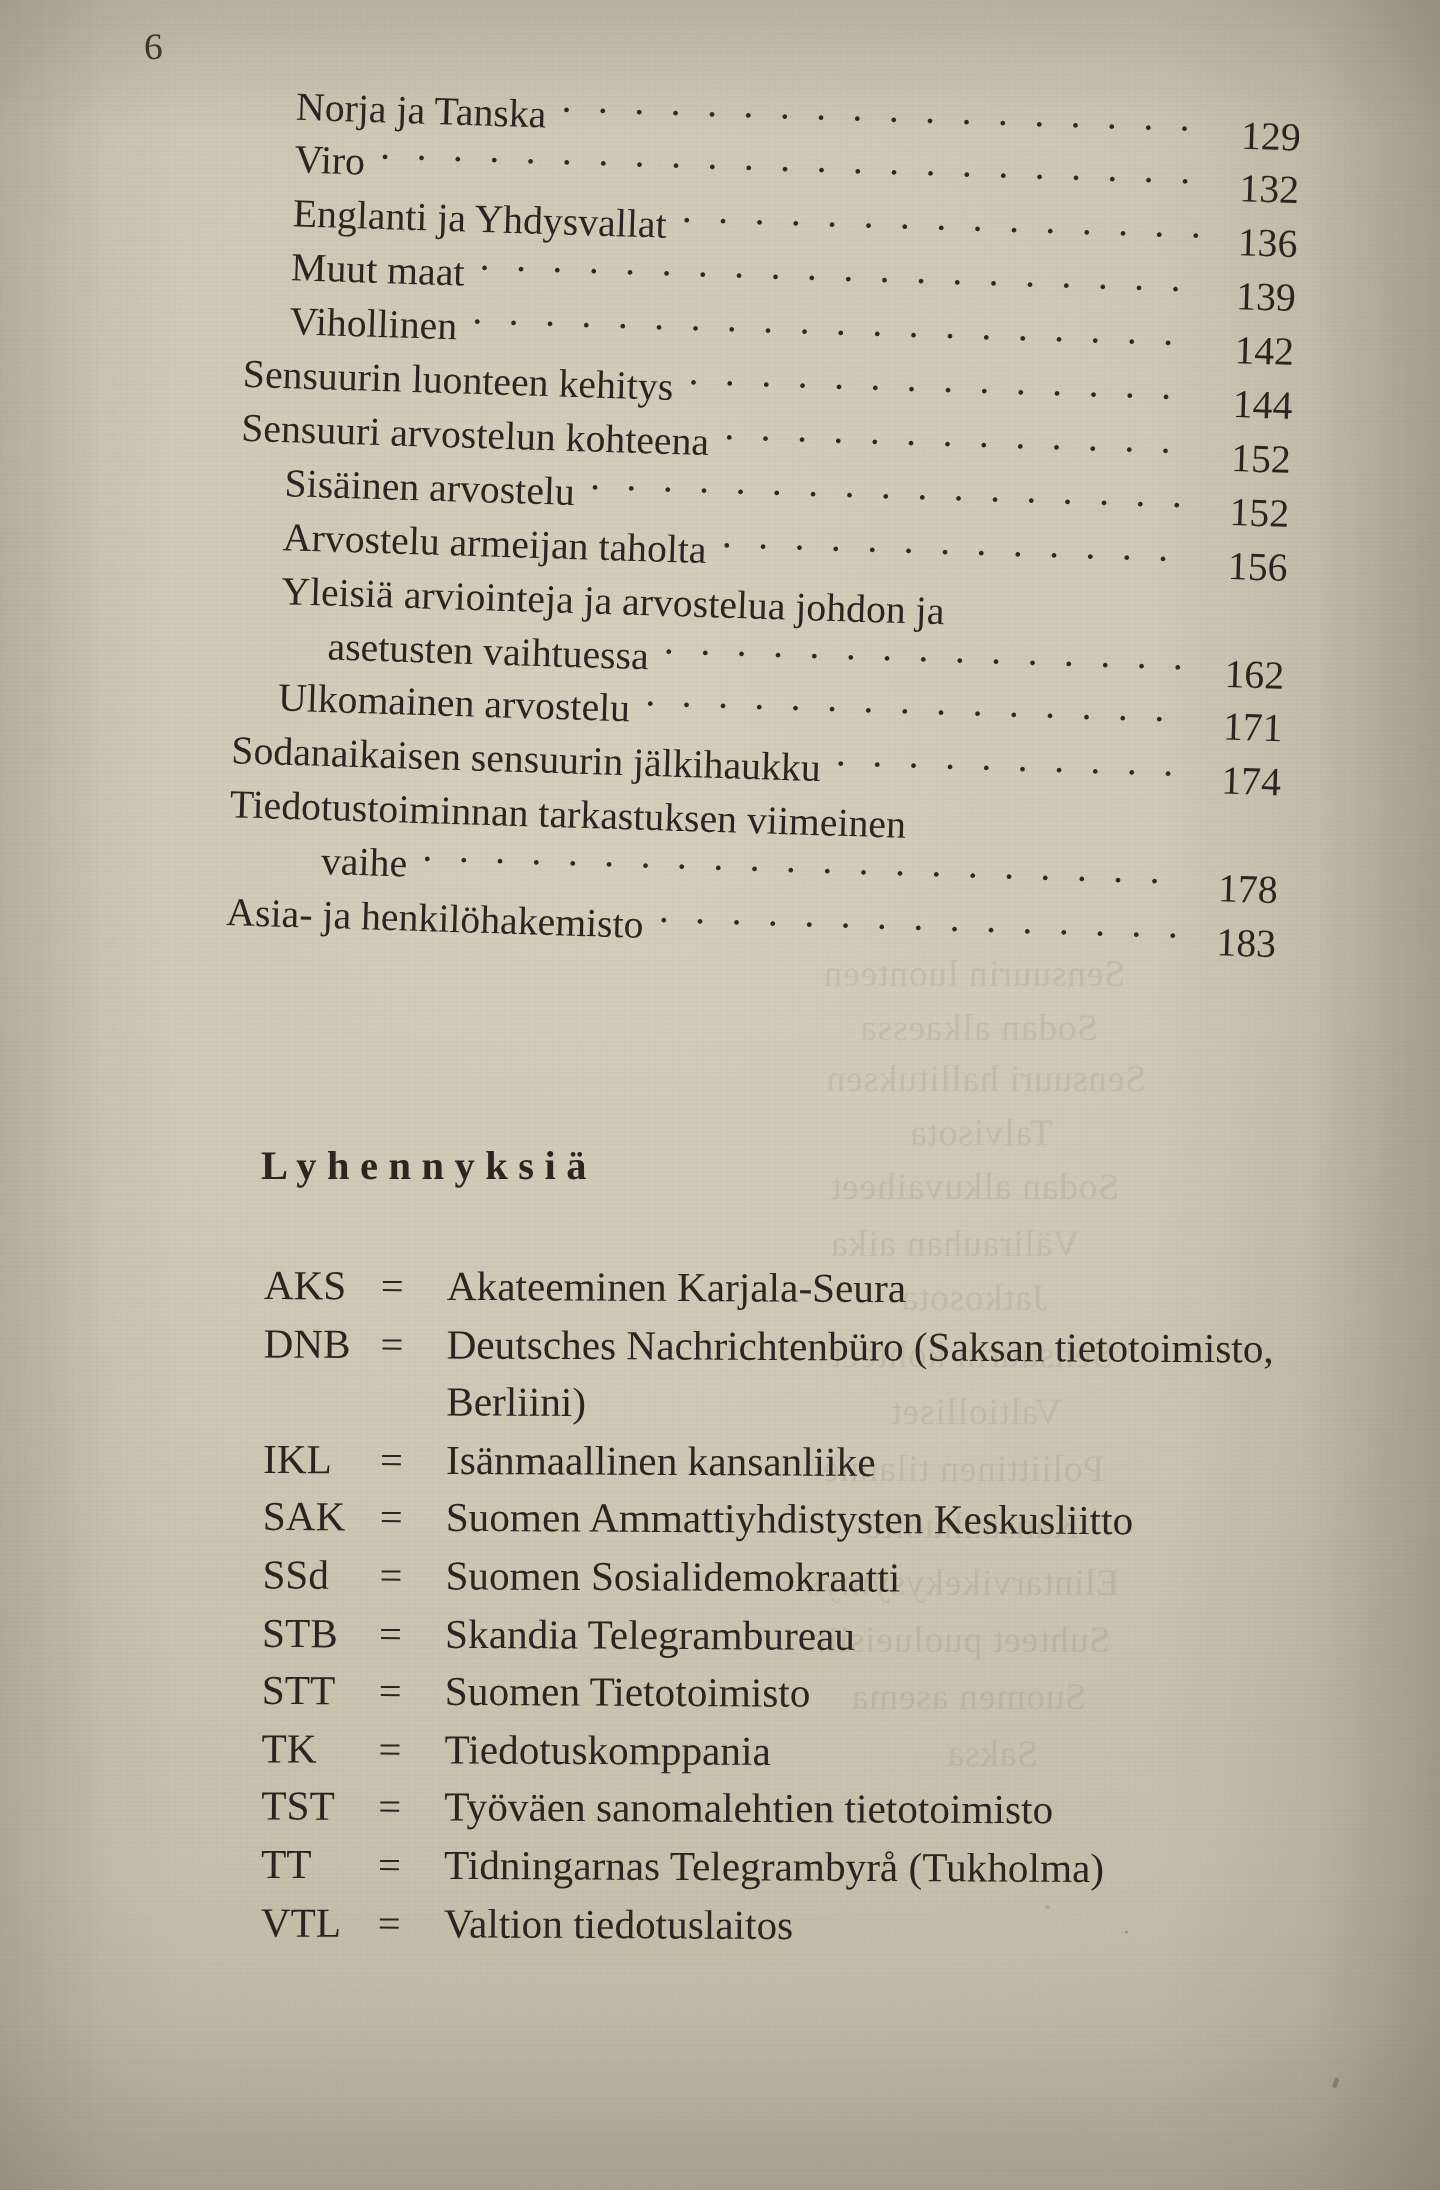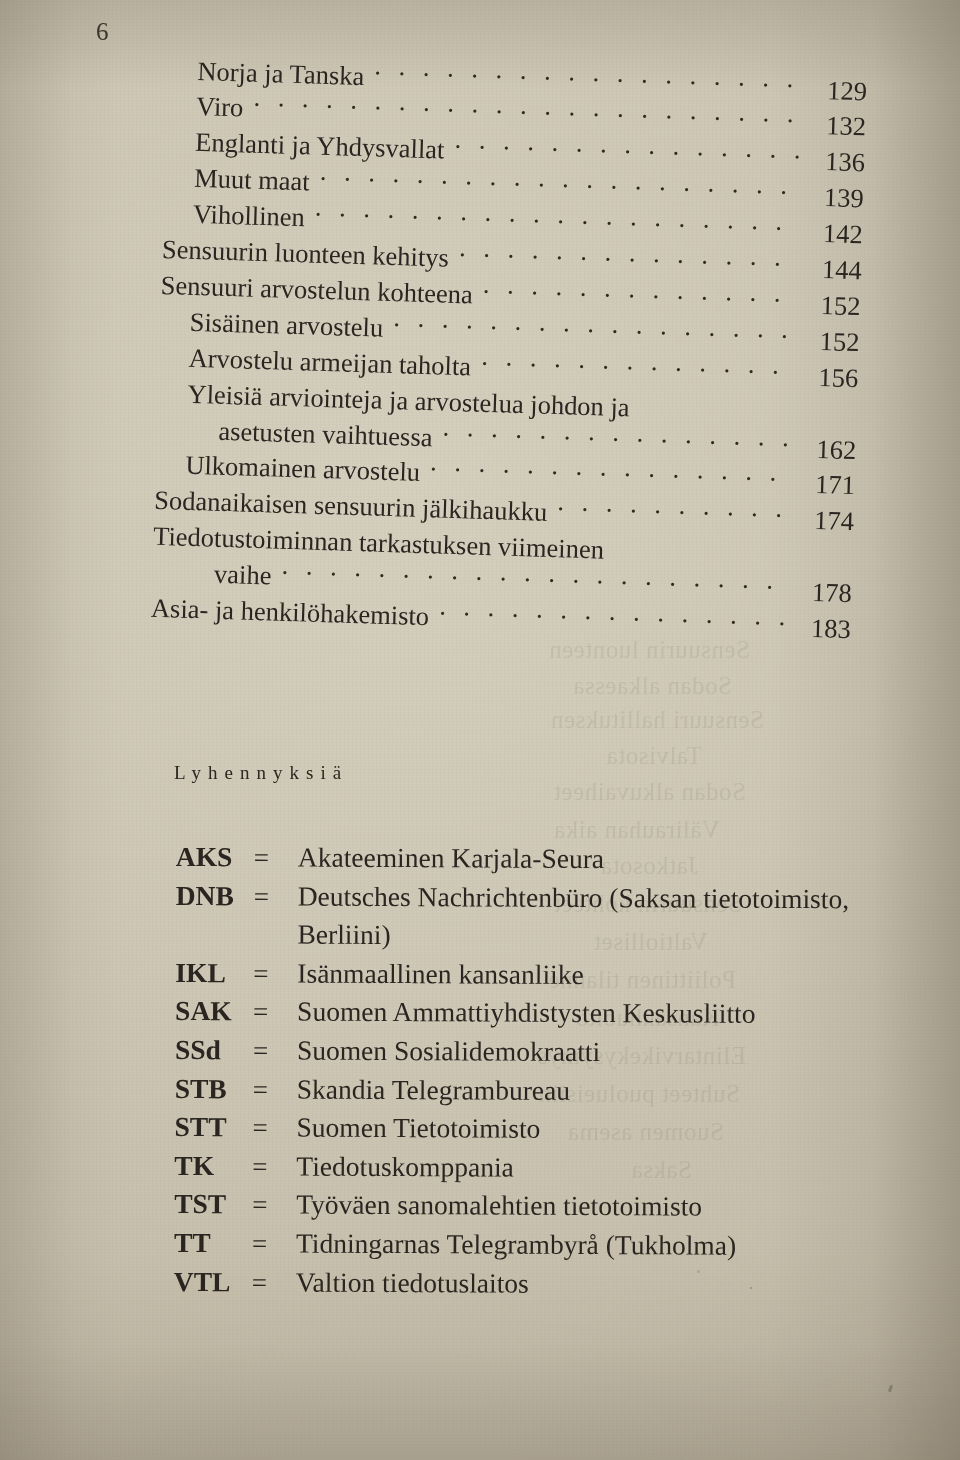--- a/index.html
+++ b/index.html
@@ -125,43 +125,43 @@
     text-align: right;
     font-size: 26.5px;
   }
   .toc-page.empty { visibility: hidden; }
 
   
   .abbr-heading {
     position: absolute;
     left: 174px;
     top: 762px;
-    font-size: 19px;
+    font-size: 27px;
     letter-spacing: 7px;
     color: #2c2620;
+    font-weight: bold;
   }
 
   .abbr-list {
     position: absolute;
     left: 176px;
     top: 838px;
     width: 760px;
     transform: rotate(0.28deg);
     transform-origin: 0 0;
   }
   .abbr-row {
     display: flex;
     align-items: baseline;
     font-size: 27.5px;
     line-height: 38.6px;
   }
   .abbr-key {
     flex: 0 0 78px;
     font-size: 27.5px;
-    font-weight: bold;
   }
   .abbr-eq {
     flex: 0 0 44px;
     font-size: 27px;
   }
   .abbr-val {
     flex: 1 1 auto;
   }
   .abbr-cont {
     padding-left: 122px;

